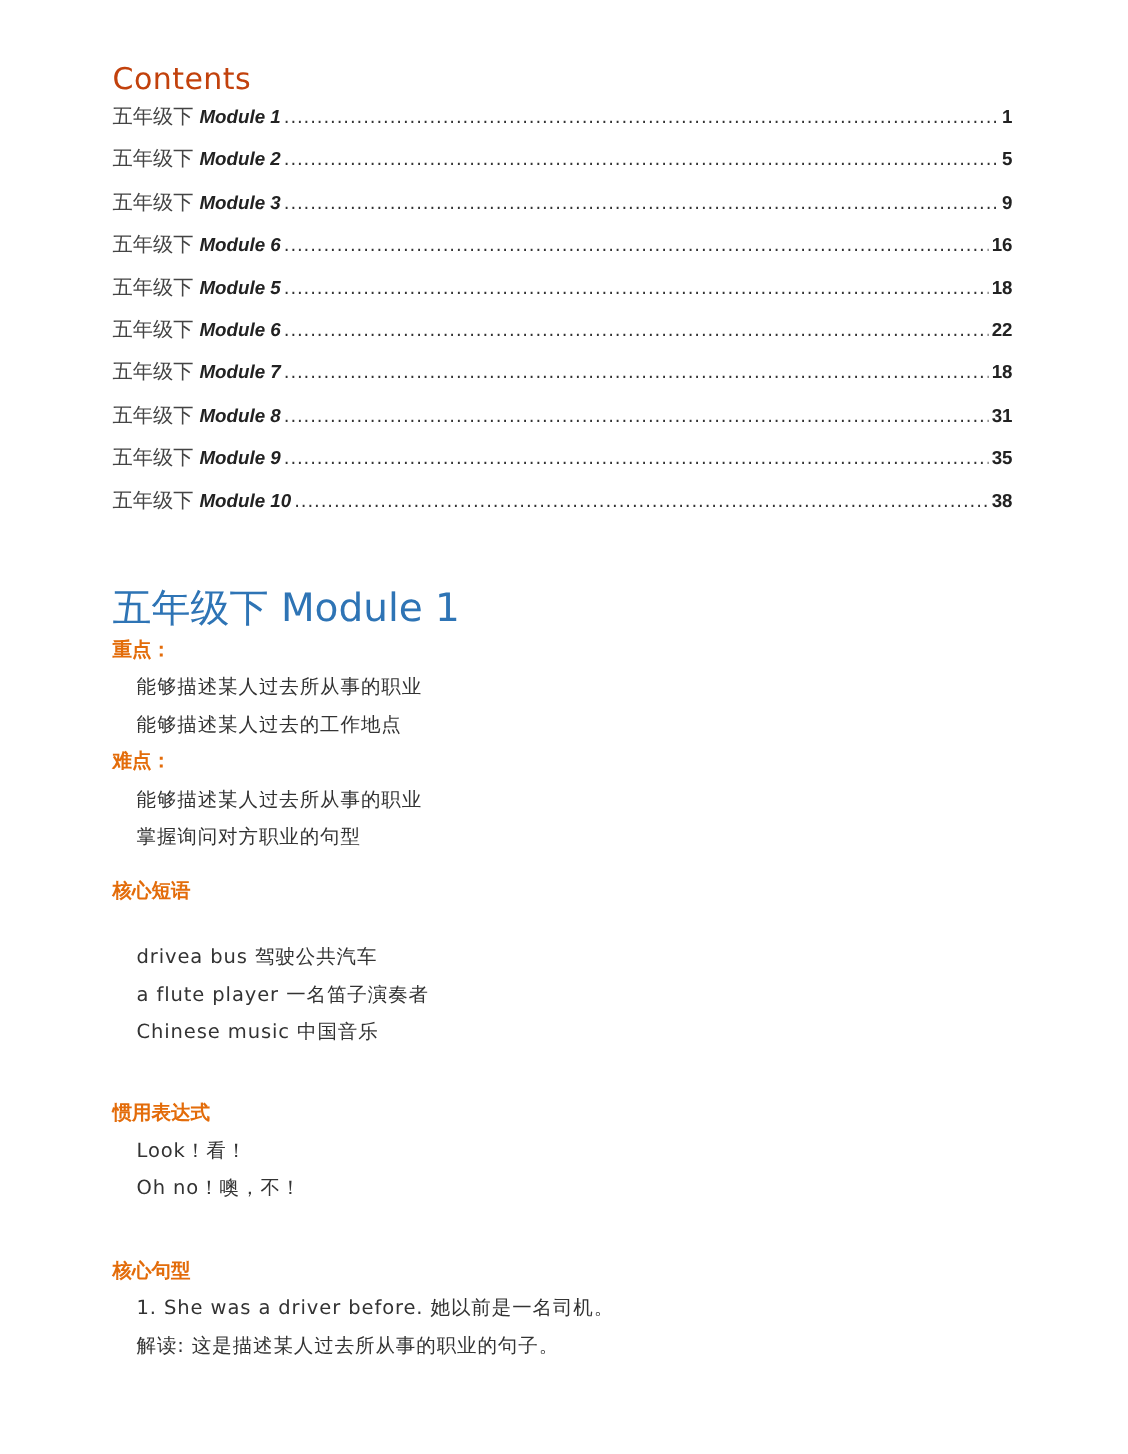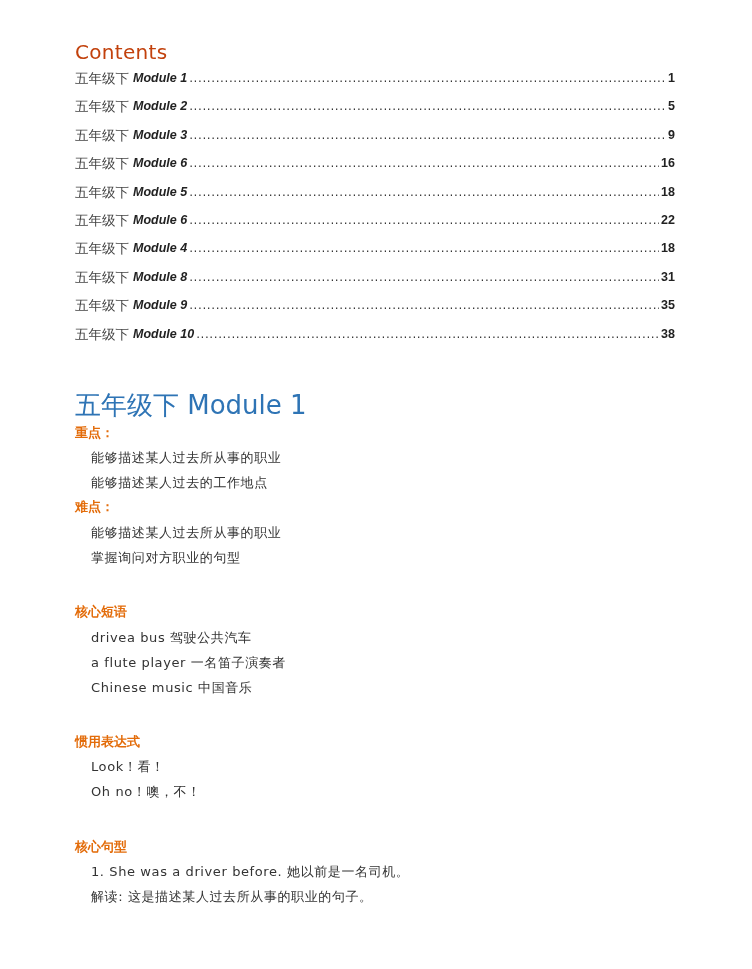--- a/index.html
+++ b/index.html
@@ -54,21 +54,21 @@
       <span class="pg">18</span>
     </div>
   <div class="toc-row">
       <span class="cn">五年级下</span>
       <span class="mod">Module 6</span>
       <span class="dots"></span>
       <span class="pg">22</span>
     </div>
   <div class="toc-row">
       <span class="cn">五年级下</span>
-      <span class="mod">Module 4</span>
+      <span class="mod">Module 7</span>
       <span class="dots"></span>
       <span class="pg">18</span>
     </div>
   <div class="toc-row">
       <span class="cn">五年级下</span>
       <span class="mod">Module 8</span>
       <span class="dots"></span>
       <span class="pg">31</span>
     </div>
   <div class="toc-row">
@@ -88,21 +88,21 @@
 <div class="h1">五年级下 Module 1</div>
 
 <div class="label" style="top:424px">重点：</div>
 <div class="line" style="top:449px">能够描述某人过去所从事的职业</div>
 <div class="line" style="top:474px">能够描述某人过去的工作地点</div>
 
 <div class="label" style="top:498px">难点：</div>
 <div class="line" style="top:524px">能够描述某人过去所从事的职业</div>
 <div class="line" style="top:549px">掌握询问对方职业的句型</div>
 
-<div class="label" style="top:603px">核心短语</div>
+<div class="label" style="top:585px">核心短语</div>
 <div class="line" style="top:629px">drivea bus 驾驶公共汽车</div>
 <div class="line" style="top:654px">a flute player 一名笛子演奏者</div>
 <div class="line" style="top:679px">Chinese music 中国音乐</div>
 
 <div class="label" style="top:733px">惯用表达式</div>
 <div class="line" style="top:758px">Look！看！</div>
 <div class="line" style="top:783px">Oh no！噢，不！</div>
 
 <div class="label" style="top:838px">核心句型</div>
 <div class="line" style="top:863px">1. She was a driver before. 她以前是一名司机。</div>

